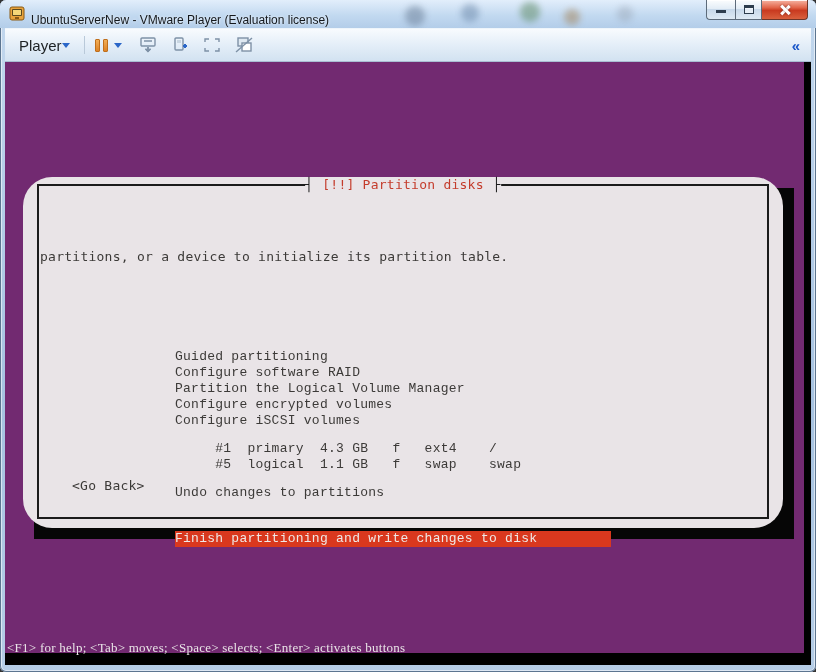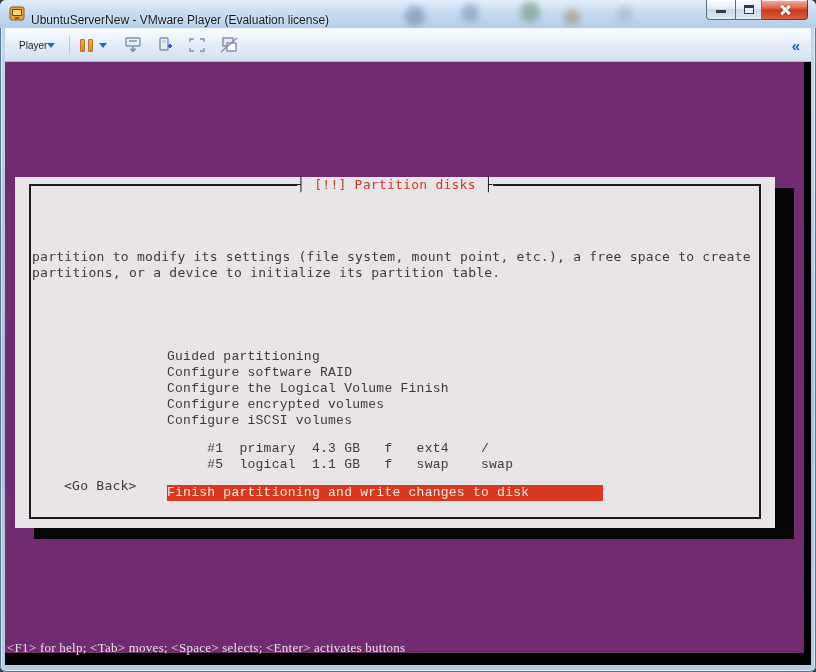--- a/index.html
+++ b/index.html
@@ -42,42 +42,42 @@
     width:2.5px; height:12px; background:#fff; box-shadow:0 0 2px rgba(60,0,0,.6); }
   .glyph-close::before{ transform:rotate(45deg); }
   .glyph-close::after{ transform:rotate(-45deg); }
 
   
   .toolbar{ position:absolute; top:28px; left:5px; right:5px; height:34px;
     background:linear-gradient(#f8fbfe,#e4eef8 50%,#d2e2f1);
     border-top:1px solid #eef5fb; border-bottom:1px solid #a9bed3;
     display:flex; align-items:center; }
   .player-btn{ display:flex; align-items:center; margin-left:10px;
-    font-size:10px; color:#1d2124; padding:3px 4px; border-radius:2px; cursor:default; }
+    font-size:15px; color:#1d2124; padding:3px 4px; border-radius:2px; cursor:default; }
   .arrow-down{ width:0; height:0; border-left:4px solid transparent;
     border-right:4px solid transparent; border-top:5px solid #2a66c8; }
   .tsep{ width:1px; height:18px; background:#b9c9d9; margin:0 10px; }
   .pause-group{ display:flex; align-items:center; gap:6px; margin-right:10px; }
   .pause-bars{ display:flex; gap:3px; }
   .pause-bars i{ display:block; width:5px; height:13px; border-radius:1px;
     background:linear-gradient(#f2ae57,#dd8326); border:1px solid #c06f1c; }
   .ticon{ width:26px; height:22px; margin:0 3px; display:flex; align-items:center;
     justify-content:center; border-radius:3px; }
   .ticon svg{ stroke:#7e91a6; fill:none; stroke-width:1.4; }
   .collapse{ margin-left:auto; margin-right:11px; color:#1a56c8;
     font-size:15px; font-weight:bold; cursor:default; }
 
   
   .vmarea{ position:absolute; top:62px; left:5px; right:5px; bottom:7px; background:#000; }
   .screen{ position:absolute; top:0; left:0; width:799px; height:591px; background:#722a71;
     font-family:"DejaVu Sans Mono", monospace; font-size:13px; letter-spacing:.25px; }
 
   .dialog-shadow{ position:absolute; left:29px; top:126px; width:760px; height:351px; background:#060606; }
-  .dialog{ position:absolute; left:10px; top:115px; width:760px; height:351px;
-    background:#e9e4e7; color:#3c3a38; }
+  .dialog{ position:absolute; left:18px; top:115px; width:760px; height:351px;
+    background:#e9e4e7; color:#3c3a38;border-radius:29px; }
   .inner-border{ position:absolute; left:14px; right:14px; top:7px; bottom:9px; border:2px solid #1b1b1b; }
   .dialog-title{ position:absolute; top:-9px; left:50%; transform:translateX(-50%);
     background:#e9e4e7; white-space:pre; line-height:16px; }
   .dialog-title .tick{ color:#1b1b1b; }
   .dialog-title .ttl{ color:#c43c2c; padding:0 9px; }
 
   .intro{ position:absolute; left:17px; top:27px; white-space:pre; }
   .intro div{ height:16px; line-height:16px; }
 
   .menu{ position:absolute; left:152px; top:94px; width:436px; white-space:pre; }
@@ -169,31 +169,32 @@
 
       <div class="dialog-shadow"></div>
 
       <div class="dialog">
         <div class="inner-border">
           <div class="dialog-title"><span class="tick">┤</span><span class="ttl">[!!] Partition disks</span><span class="tick">├</span></div>
         </div>
 
         <div class="intro">
           
-        <div>partition to modify its settings (file system, mount point, etc.), a free space to create</div><div>partitions, or a device to initialize its partition table.</div></div>
+        <div>partitions, or a device to initialize its partition table.</div></div>
 
         <div class="menu">
           <div>
             
-          <div>Guided partitioning</div><div>Configure software RAID</div><div>Configure the Logical Volume Finish</div><div>Configure encrypted volumes</div><div>Configure iSCSI volumes</div></div>
+          <div>Guided partitioning</div><div>Configure software RAID</div><div>Partition the Logical Volume Manager</div><div>Configure encrypted volumes</div><div>Configure iSCSI volumes</div></div>
           <div class="spacer"></div>
           <div>
             
           <div>     #1  primary  4.3 GB   f   ext4    /</div><div>     #5  logical  1.1 GB   f   swap    swap</div></div>
           <div class="spacer"></div>
+          <div>Undo changes to partitions</div>
           <div class="selected">Finish partitioning and write changes to disk</div>
         </div>
 
         <div class="goback">&lt;Go Back&gt;</div>
       </div>
 
       <div class="footer">&lt;F1&gt; for help; &lt;Tab&gt; moves; &lt;Space&gt; selects; &lt;Enter&gt; activates buttons</div>
     </div>
   </div>
 

